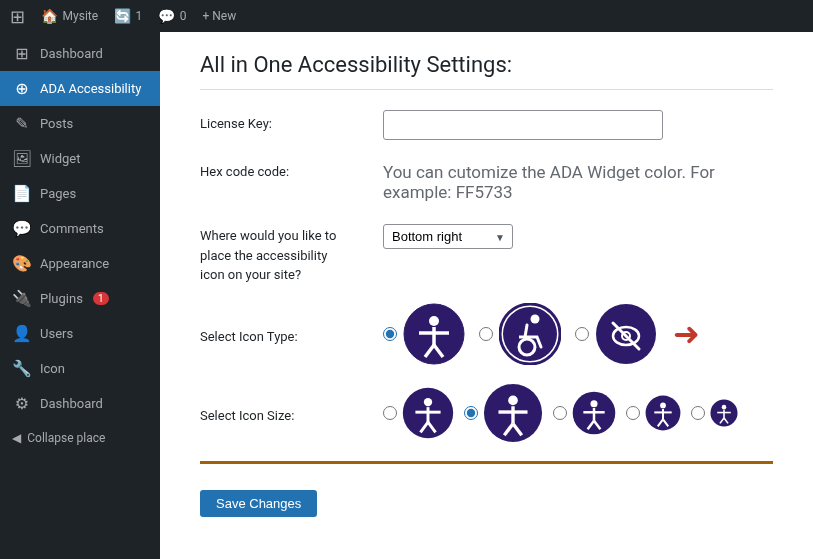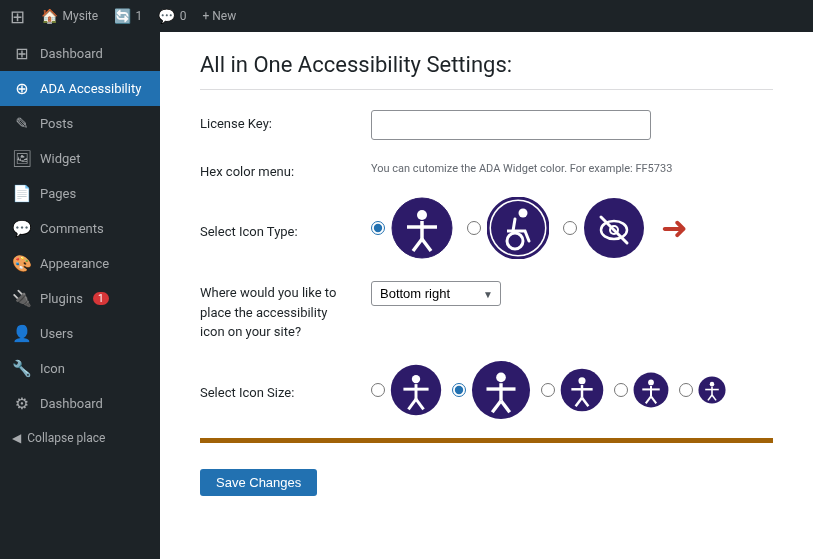--- a/index.html
+++ b/index.html
@@ -88,21 +88,21 @@
       color: #1d2327;
       margin-bottom: 20px;
       border-bottom: 1px solid #dcdcde;
       padding-bottom: 12px;
     }
 
     .form-row {
       display: flex;
       align-items: flex-start;
       margin-bottom: 18px;
-      gap: 16px;
+      gap: 28px;
     }
     .form-label {
       width: 155px;
       flex-shrink: 0;
       color: #1d2327;
       font-weight: 400;
       padding-top: 6px;
       font-size: 13px;
     }
     .form-control {
@@ -128,21 +128,21 @@
       padding: 0 8px;
       font-size: 13px;
       background: #f15a22;
       color: #fff;
       font-weight: 600;
       letter-spacing: 1px;
       cursor: pointer;
     }
     .help-text {
       color: #646970;
-      font-size: 11px;
+      font-size: 17px;
       margin-top: 4px;
     }
 
     .select-wrapper {
       position: relative;
       display: inline-block;
     }
     .position-select {
       appearance: none;
       -webkit-appearance: none;
@@ -302,87 +302,87 @@
       <h1 class="page-title">All in One Accessibility Settings:</h1>
 
       <div class="form-row">
         <label class="form-label">License Key:</label>
         <div class="form-control">
           <input type="text" class="text-input" style="width: 280px;">
         </div>
       </div>
 
       <div class="form-row">
-        <label class="form-label">Hex color menu:</label>
+        <label class="form-label">Hex code code:</label>
         <div class="form-control">
           <div class="help-text">You can cutomize the ADA Widget color. For example: FF5733</div>
-        </div>
-      </div>
-
-      <div class="form-row" style="align-items:center;">
-        <label class="form-label">Select Icon Type:</label>
-        <div class="form-control">
-          <div class="icon-row">
-
-            <div class="icon-option">
-              <input type="radio" name="icon_type" class="radio-input" checked="" style="">
-              <svg width="62" height="62" viewBox="0 0 62 62" class="ada-icon">
-                <circle cx="31" cy="31" r="30" fill="#2d1b69" stroke="#2d1b69" stroke-width="1"></circle>
-                <circle cx="31" cy="18" r="5" fill="white"></circle>
-                <line x1="31" y1="24" x2="31" y2="42" stroke="white" stroke-width="3.5"></line>
-                <line x1="16" y1="30" x2="46" y2="30" stroke="white" stroke-width="3.5"></line>
-                <line x1="31" y1="42" x2="22" y2="54" stroke="white" stroke-width="3.5"></line>
-                <line x1="31" y1="42" x2="40" y2="54" stroke="white" stroke-width="3.5"></line>
-              </svg>
-            </div>
-
-            <div class="icon-option">
-              <input type="radio" name="icon_type" class="radio-input" style="">
-              <svg width="62" height="62" viewBox="0 0 62 62" class="ada-icon">
-                <circle cx="31" cy="31" r="30" fill="none" stroke="#2d1b69" stroke-width="3"></circle>
-                <circle cx="31" cy="31" r="27" fill="#2d1b69"></circle>
-                <circle cx="36" cy="16" r="4.5" fill="white"></circle>
-                <path d="M28 22 L26 34 L38 34 L42 44" stroke="white" stroke-width="3" fill="none" stroke-linecap="round"></path>
-                <circle cx="28" cy="44" r="8" fill="none" stroke="white" stroke-width="3"></circle>
-                <line x1="26" y1="34" x2="20" y2="34" stroke="white" stroke-width="3"></line>
-              </svg>
-            </div>
-
-            <div class="icon-option">
-              <input type="radio" name="icon_type" class="radio-input" style="">
-              <svg width="62" height="62" viewBox="0 0 62 62" class="ada-icon">
-                <circle cx="31" cy="31" r="30" fill="#2d1b69"></circle>
-
-                <ellipse cx="31" cy="33" rx="13" ry="9" fill="none" stroke="white" stroke-width="2.5"></ellipse>
-                <circle cx="31" cy="33" r="5" fill="white"></circle>
-                <circle cx="31" cy="33" r="3" fill="#2d1b69"></circle>
-                <line x1="18" y1="20" x2="44" y2="46" stroke="white" stroke-width="3" stroke-linecap="round"></line>
-              </svg>
-
-              <span style="color:#c0392b; font-size:32px; margin-left:10px; line-height:1;">➜</span>
-            </div>
-          </div>
         </div>
       </div>
 
       <div class="form-row">
         <label class="form-label placement-label" style="line-height:1.5;">Where would you like to place the accessibility icon on your site?</label>
         <div class="form-control" style="padding-top:4px;">
           <div class="select-wrapper">
             <select class="position-select">
               <option>Top left</option>
               <option>Top right</option>
               <option>Bottom left</option>
               <option selected="">Bottom right</option>
             </select>
             <span class="select-arrow">▼</span>
           </div>
         </div>
       </div>
 
+      <div class="form-row" style="align-items:center;">
+        <label class="form-label">Select Icon Type:</label>
+        <div class="form-control">
+          <div class="icon-row">
+
+            <div class="icon-option">
+              <input type="radio" name="icon_type" class="radio-input" checked="" style="">
+              <svg width="62" height="62" viewBox="0 0 62 62" class="ada-icon">
+                <circle cx="31" cy="31" r="30" fill="#2d1b69" stroke="#2d1b69" stroke-width="1"></circle>
+                <circle cx="31" cy="18" r="5" fill="white"></circle>
+                <line x1="31" y1="24" x2="31" y2="42" stroke="white" stroke-width="3.5"></line>
+                <line x1="16" y1="30" x2="46" y2="30" stroke="white" stroke-width="3.5"></line>
+                <line x1="31" y1="42" x2="22" y2="54" stroke="white" stroke-width="3.5"></line>
+                <line x1="31" y1="42" x2="40" y2="54" stroke="white" stroke-width="3.5"></line>
+              </svg>
+            </div>
+
+            <div class="icon-option">
+              <input type="radio" name="icon_type" class="radio-input" style="">
+              <svg width="62" height="62" viewBox="0 0 62 62" class="ada-icon">
+                <circle cx="31" cy="31" r="30" fill="none" stroke="#2d1b69" stroke-width="3"></circle>
+                <circle cx="31" cy="31" r="27" fill="#2d1b69"></circle>
+                <circle cx="36" cy="16" r="4.5" fill="white"></circle>
+                <path d="M28 22 L26 34 L38 34 L42 44" stroke="white" stroke-width="3" fill="none" stroke-linecap="round"></path>
+                <circle cx="28" cy="44" r="8" fill="none" stroke="white" stroke-width="3"></circle>
+                <line x1="26" y1="34" x2="20" y2="34" stroke="white" stroke-width="3"></line>
+              </svg>
+            </div>
+
+            <div class="icon-option">
+              <input type="radio" name="icon_type" class="radio-input" style="">
+              <svg width="62" height="62" viewBox="0 0 62 62" class="ada-icon">
+                <circle cx="31" cy="31" r="30" fill="#2d1b69"></circle>
+
+                <ellipse cx="31" cy="33" rx="13" ry="9" fill="none" stroke="white" stroke-width="2.5"></ellipse>
+                <circle cx="31" cy="33" r="5" fill="white"></circle>
+                <circle cx="31" cy="33" r="3" fill="#2d1b69"></circle>
+                <line x1="18" y1="20" x2="44" y2="46" stroke="white" stroke-width="3" stroke-linecap="round"></line>
+              </svg>
+
+              <span style="color:#c0392b; font-size:32px; margin-left:10px; line-height:1;">➜</span>
+            </div>
+          </div>
+        </div>
+      </div>
+
       <div class="form-row" style="align-items:center;justify-content:space-between;">
         <label class="form-label">Select Icon Size:</label>
         <div class="form-control">
           <div class="size-row">
 
             <div class="size-option">
               <input type="radio" name="icon_size" class="radio-input" style="">
               <svg width="52" height="52" viewBox="0 0 62 62">
                 <circle cx="31" cy="31" r="30" fill="#2d1b69"></circle>
                 <circle cx="31" cy="18" r="5" fill="white"></circle>
@@ -437,18 +437,18 @@
                 <line x1="31" y1="24" x2="31" y2="42" stroke="white" stroke-width="3.5"></line>
                 <line x1="16" y1="30" x2="46" y2="30" stroke="white" stroke-width="3.5"></line>
                 <line x1="31" y1="42" x2="22" y2="54" stroke="white" stroke-width="3.5"></line>
                 <line x1="31" y1="42" x2="40" y2="54" stroke="white" stroke-width="3.5"></line>
               </svg>
             </div>
           </div>
         </div>
       </div>
 
-      <div style="margin-top: 16px; padding-top: 16px; border-top: 5px solid #a16207;">
+      <div style="margin-top: 16px; padding-top: 16px; border-top: 3px solid #a16207;">
         <button class="save-btn">Save Changes</button>
       </div>
     </div>
   </div>
 </div>
 
 </body></html>

